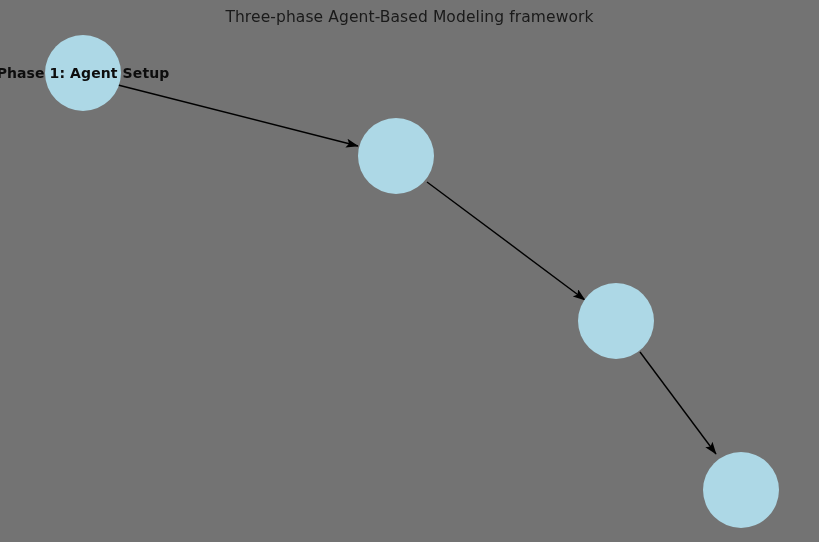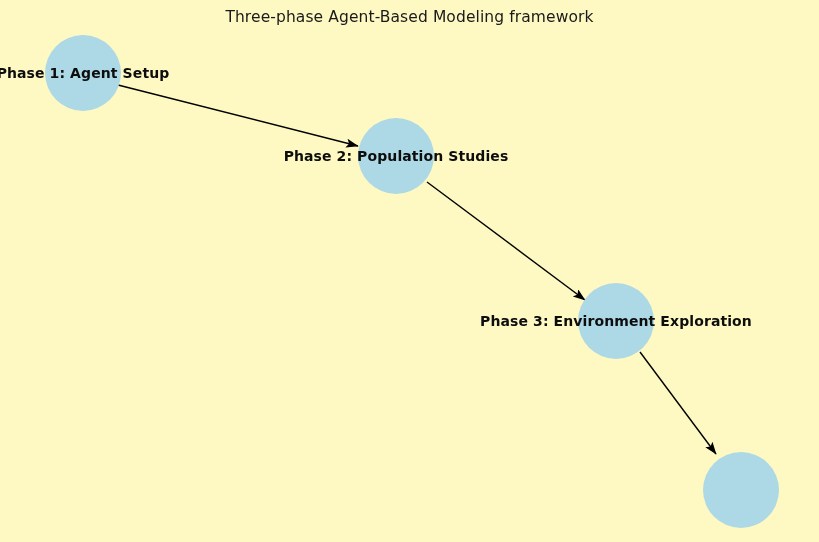--- a/index.html
+++ b/index.html
@@ -7,21 +7,21 @@
     padding: 0;
     background: #ffffff;
   }
   body {
     font-family: "DejaVu Sans", sans-serif;
   }
   #canvas {
     position: relative;
     width: 819px;
     height: 542px;
-    background: #fef9c3;
+    background: #737373;
     overflow: hidden;
   }
   #diagram-title {
     position: absolute;
     left: 0;
     top: 8px;
     width: 819px;
     text-align: center;
     font-family: "DejaVu Sans", sans-serif;
     font-size: 15.5px;
@@ -83,18 +83,16 @@
     <g>
       <circle class="node-circle" cx="83" cy="73" r="38"></circle>
       <circle class="node-circle" cx="396" cy="156" r="38"></circle>
       <circle class="node-circle" cx="616" cy="321" r="38"></circle>
       <circle class="node-circle" cx="741" cy="490" r="38"></circle>
     </g>
   </svg>
 
   <div class="node-label" style="left:83px; top:73px;">Phase 1: Agent Setup</div>
 
-  <div class="node-label" style="left:396px; top:156px;">Phase 2: Population Studies</div>
 
-  <div class="node-label" style="left:616px; top:321px;">Phase 3: Environment Exploration</div>
 
 
 </div>
 
 </body></html>

